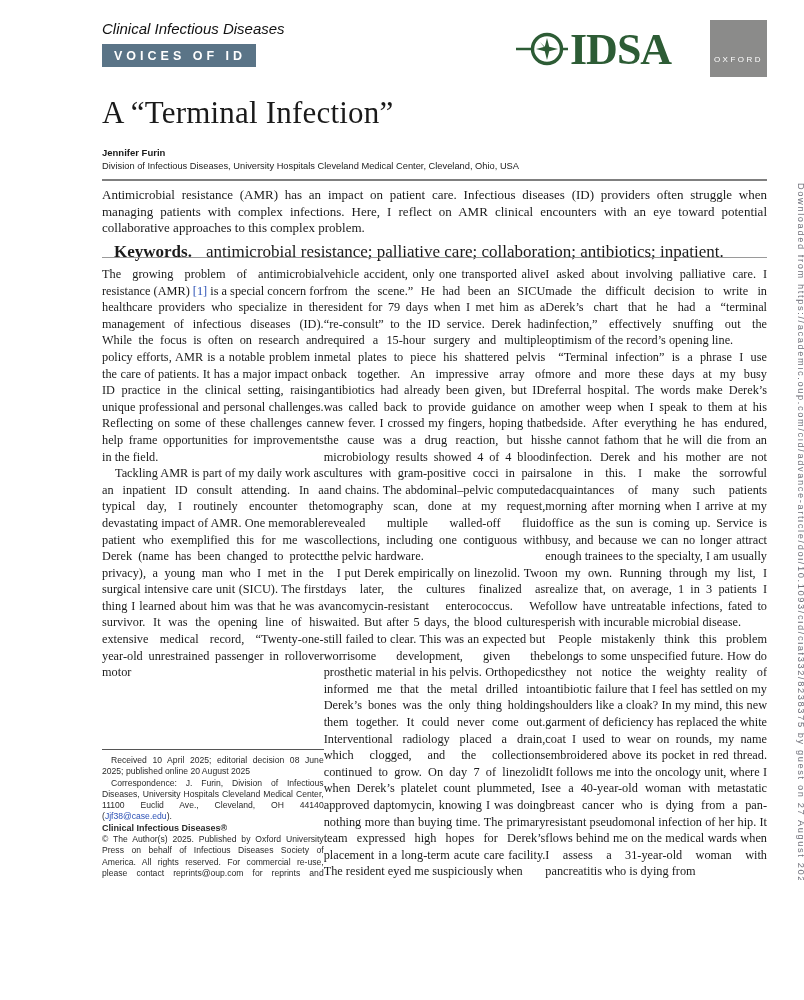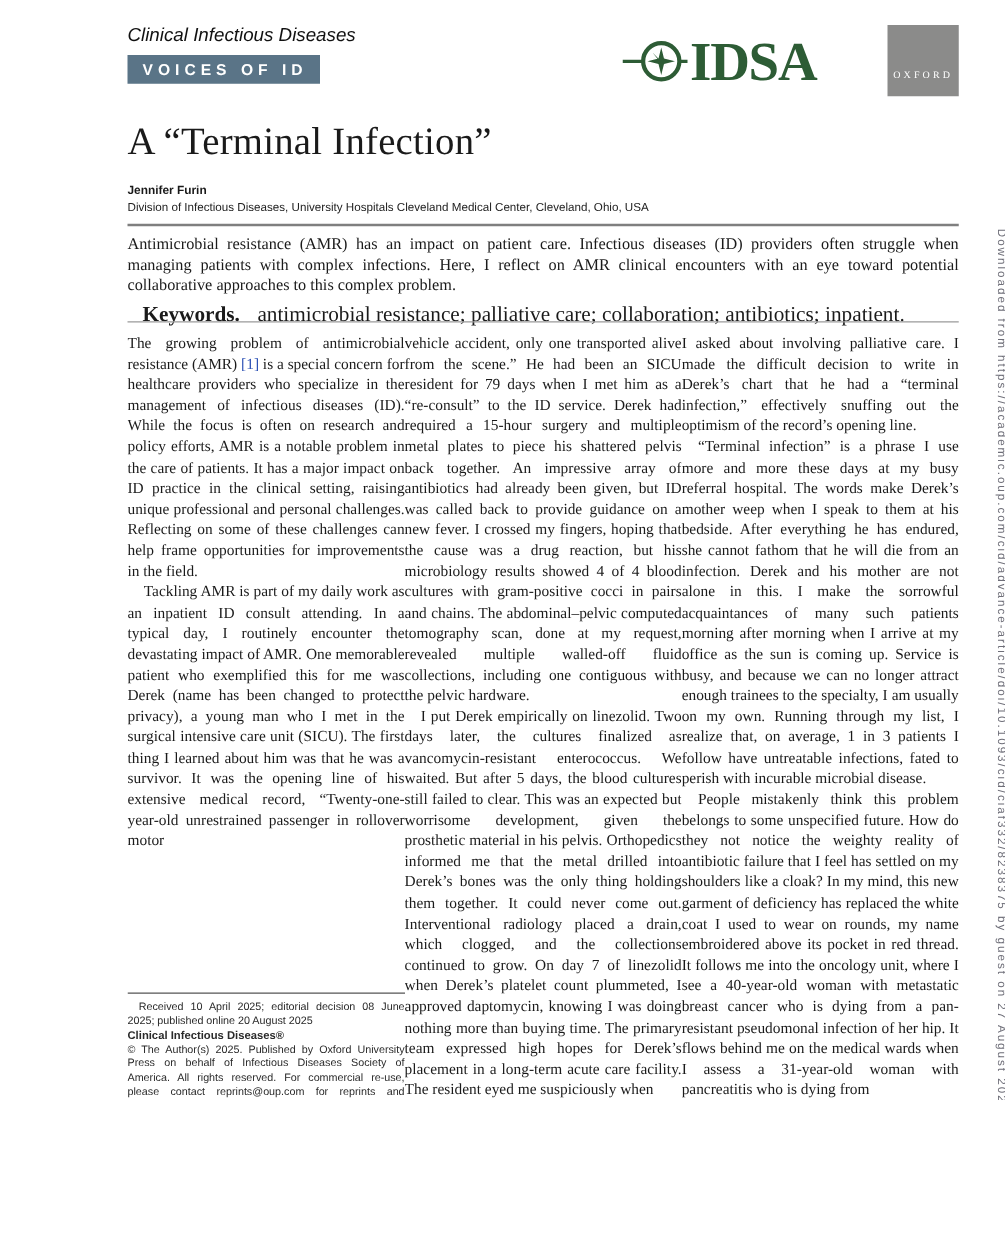--- a/index.html
+++ b/index.html
@@ -9,24 +9,24 @@
     font-family:"Liberation Serif", serif; color:#1a1a1a; overflow:hidden;margin-left:32px;
   }
   .content { position:absolute; left:70px; top:0; width:665px; height:1000px; }
 
   
   .header { position:absolute; top:20px; left:0; right:0; display:flex; justify-content:space-between; align-items:flex-start; }
   .journal-name { font-family:"Liberation Sans", sans-serif; font-style:italic; font-size:15px; color:#111; }
   .badge { display:inline-block; margin-top:7px; background:#5a7487; color:#ffffff;
     font-family:"Liberation Sans", sans-serif; font-size:12.5px; font-weight:bold;
     letter-spacing:4px; padding:5px 10px 4px 12px; }
-  .logos { display:flex; align-items:center; gap:32px; margin-top:0; }
+  .logos { display:flex; align-items:center; gap:14px; margin-top:0; }
   .idsa-svg { display:block; }
   .oxford-box { width:57px; height:57px; background:#8b8b8a; color:#ffffff; display:flex;
-    align-items:center; justify-content:center; font-family:Liberation Serif, serif;
+    align-items:center; justify-content:center; font-family:Liberation Sans, sans-serif;
     font-size:8px; letter-spacing:2.5px; padding-top:22px; }
 
   
   .title { position:absolute; top:95px; left:0; font-size:31px; font-weight:normal; letter-spacing:0.2px; }
   .author { position:absolute; top:147px; left:0; font-family:"Liberation Sans", sans-serif; font-size:9.5px; font-weight:bold; }
   .affiliation { position:absolute; top:161px; left:0; font-family:"Liberation Sans", sans-serif; font-size:9.3px; color:#222; }
   .rule1 { position:absolute; top:179px; left:0; right:0; height:2px; background:#7f7f7f; }
   .abstract { position:absolute; top:187px; left:0; right:0; font-size:13px; line-height:16.7px; text-align:justify; }
   .keywords { position:absolute; top:242px; left:12px; right:0; font-size:17px; }
   .keywords .kw-label { font-weight:bold; margin-right:14px; }
@@ -97,20 +97,21 @@
 
     <div class="columns">
 
       <div class="col col-first">
         <div>
           <p><span>The growing problem of antimicrobial resistance (AMR) </span><span class="ref-link">[1]</span><span> is a special concern for healthcare providers who specialize in the management of infectious diseases (ID). While the focus is often on research and policy efforts, AMR is a notable problem in the care of patients. It has a major impact on ID practice in the clinical setting, raising unique professional and personal challenges. Reflecting on some of these challenges can help frame opportunities for improvements in the field.</span></p>
           <p class="indent">Tackling AMR is part of my daily work as an inpatient ID consult attending. In a typical day, I routinely encounter the devastating impact of AMR. One memorable patient who exemplified this for me was Derek (name has been changed to protect privacy), a young man who I met in the surgical intensive care unit (SICU). The first thing I learned about him was that he was a survivor. It was the opening line of his extensive medical record, “Twenty-one-year-old unrestrained passenger in rollover motor</p>
         </div>
         <div class="footnotes">
           <p class="fn-indent">Received 10 April 2025; editorial decision 08 June 2025; published online 20 August 2025</p>
+          <p class="fn-indent"><span>Correspondence: J. Furin, Division of Infectious Diseases, University Hospitals Cleveland Medical Center, 11100 Euclid Ave., Cleveland, OH 44140 (</span><span class="email-link">Jjf38@case.edu</span><span>).</span></p>
           <p class="fn-journal">Clinical Infectious Diseases®</p>
           <p>© The Author(s) 2025. Published by Oxford University Press on behalf of Infectious Diseases Society of America. All rights reserved. For commercial re-use, please contact reprints@oup.com for reprints and translation rights for reprints. All other permissions can be obtained through our RightsLink service via the Permissions link on the article page on our site—for further information please contact journals.permissions@oup.com.</p>
           <p class="fn-doi">https://doi.org/16.9635/cid/ciaf332</p>
         </div>
       </div>
 
       <div class="col">
         <p>vehicle accident, only one transported alive from the scene.” He had been an SICU resident for 79 days when I met him as a “re-consult” to the ID service. Derek had required a 15-hour surgery and multiple metal plates to piece his shattered pelvis back together. An impressive array of antibiotics had already been given, but ID was called back to provide guidance on a new fever. I crossed my fingers, hoping that the cause was a drug reaction, but his microbiology results showed 4 of 4 blood cultures with gram-positive cocci in pairs and chains. The abdominal–pelvic computed tomography scan, done at my request, revealed multiple walled-off fluid collections, including one contiguous with the pelvic hardware.</p>
         <p class="indent">I put Derek empirically on linezolid. Two days later, the cultures finalized as vancomycin-resistant enterococcus. We waited. But after 5 days, the blood cultures still failed to clear. This was an expected but worrisome development, given the prosthetic material in his pelvis. Orthopedics informed me that the metal drilled into Derek’s bones was the only thing holding them together. It could never come out. Interventional radiology placed a drain, which clogged, and the collections continued to grow. On day 7 of linezolid when Derek’s platelet count plummeted, I approved daptomycin, knowing I was doing nothing more than buying time. The primary team expressed high hopes for Derek’s placement in a long-term acute care facility. The resident eyed me suspiciously when</p>
       </div>

